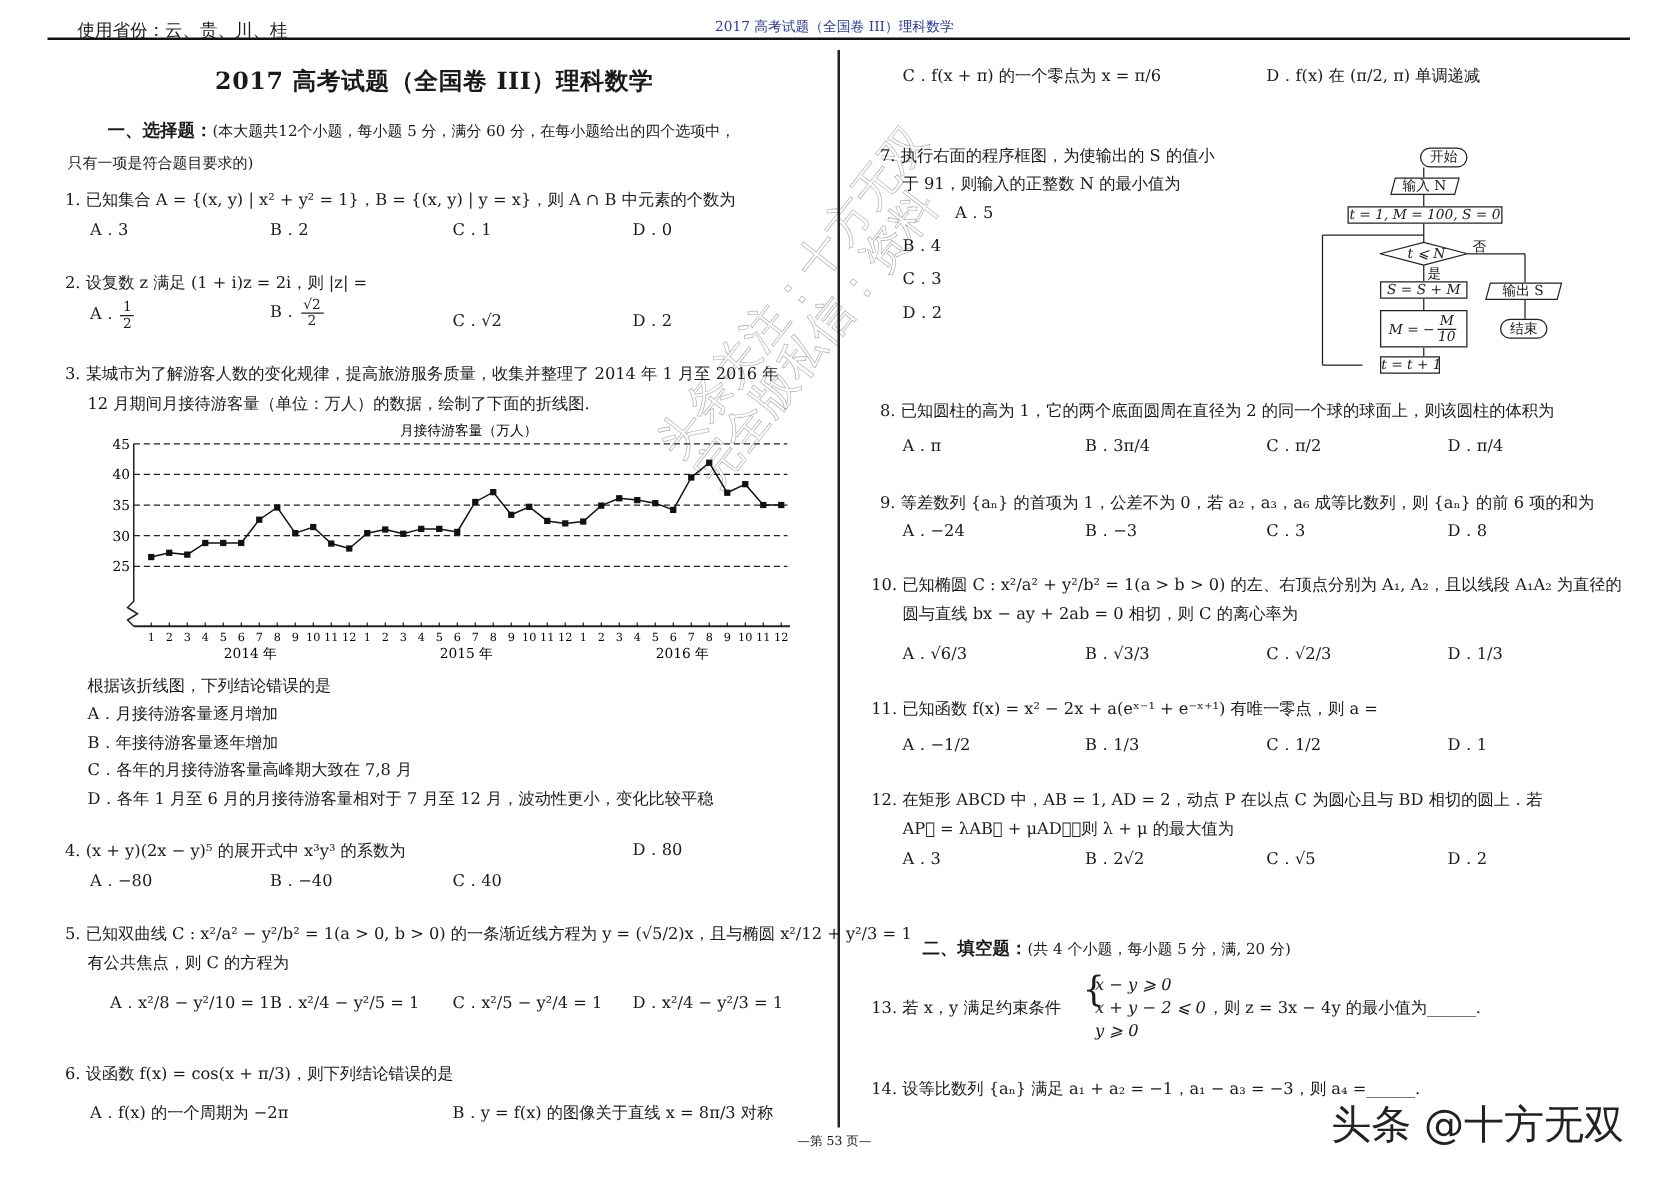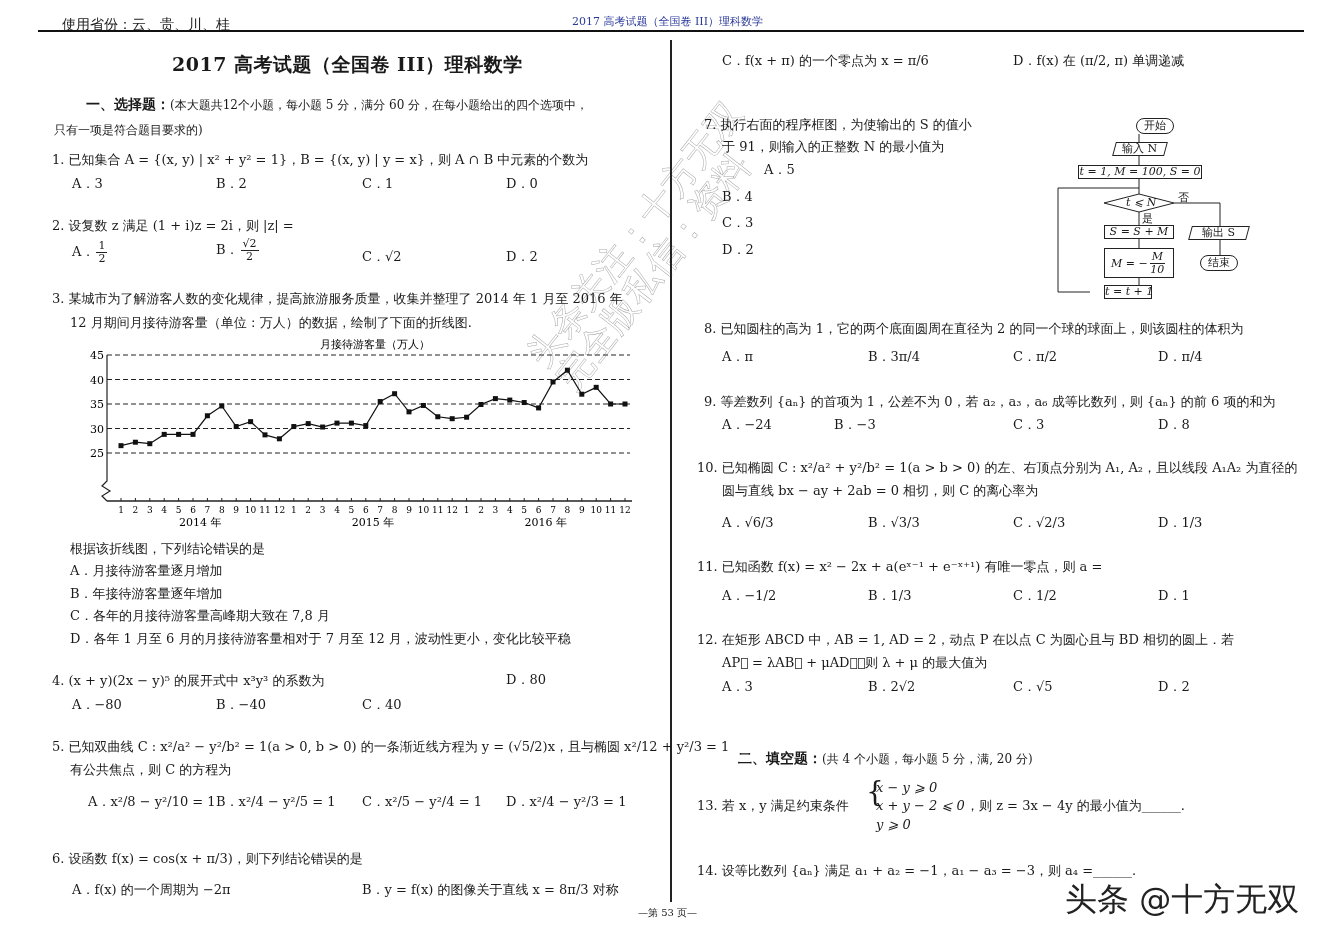--- a/index.html
+++ b/index.html
@@ -269,21 +269,21 @@
 </div>
 
 <div class="abs q" style="left:704px;top:320px;">8. 已知圆柱的高为 1，它的两个底面圆周在直径为 2 的同一个球的球面上，则该圆柱的体积为</div>
 <div class="abs opt" style="left:722px;top:348px;">A．π</div>
 <div class="abs opt" style="left:868px;top:348px;">B．3π/4</div>
 <div class="abs opt" style="left:1013px;top:348px;">C．π/2</div>
 <div class="abs opt" style="left:1158px;top:348px;">D．π/4</div>
 
 <div class="abs q" style="left:704px;top:393px;">9. 等差数列 {aₙ} 的首项为 1，公差不为 0，若 a₂，a₃，a₆ 成等比数列，则 {aₙ} 的前 6 项的和为</div>
 <div class="abs opt" style="left:722px;top:416px;">A．−24</div>
-<div class="abs opt" style="left:834px;top:416px;">B．−3</div>
+<div class="abs opt" style="left:868px;top:416px;">B．−3</div>
 <div class="abs opt" style="left:1013px;top:416px;">C．3</div>
 <div class="abs opt" style="left:1158px;top:416px;">D．8</div>
 
 <div class="abs q" style="left:697px;top:459px;">10. 已知椭圆 C : x²/a² + y²/b² = 1(a &gt; b &gt; 0) 的左、右顶点分别为 A₁, A₂，且以线段 A₁A₂ 为直径的</div>
 <div class="abs q" style="left:722px;top:482px;">圆与直线 bx − ay + 2ab = 0 相切，则 C 的离心率为</div>
 <div class="abs opt" style="left:722px;top:514px;">A．√6/3</div>
 <div class="abs opt" style="left:868px;top:514px;">B．√3/3</div>
 <div class="abs opt" style="left:1013px;top:514px;">C．√2/3</div>
 <div class="abs opt" style="left:1158px;top:514px;">D．1/3</div>
 

